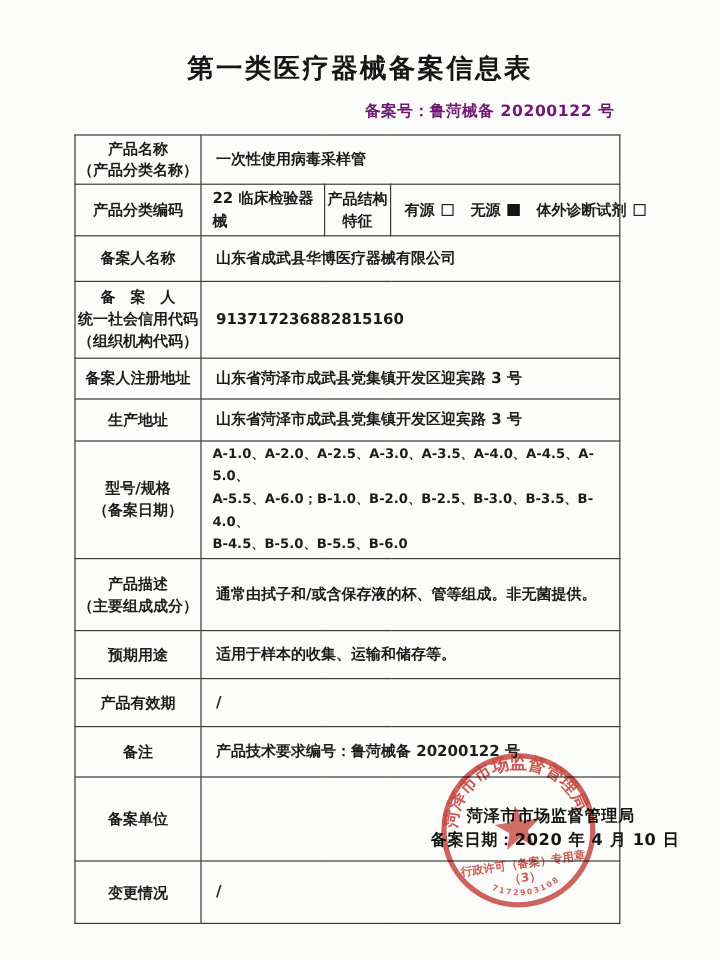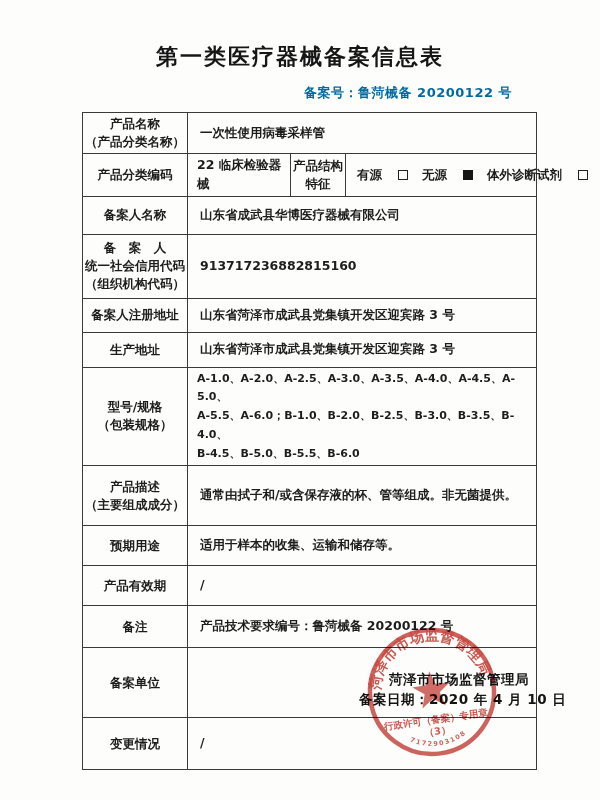--- a/index.html
+++ b/index.html
@@ -11,25 +11,25 @@
   }
   .page{position:absolute;inset:0;}
 
   .doc-title{
     position:absolute;top:42px;left:0;width:600px;
     text-align:center;font-size:22px;font-weight:700;
     letter-spacing:2px;color:#161616;
   }
   .reg-no{
     position:absolute;top:84px;right:88px;
-    font-size:13px;font-weight:700;color:#0369a1;letter-spacing:.5px;
+    font-size:13px;font-weight:700;color:#701a75;letter-spacing:.5px;
   }
 
   table.form{
-    position:absolute;left:82px;top:112px;width:454px;
+    position:absolute;left:62px;top:112px;width:454px;
     border-collapse:collapse;table-layout:fixed;border-radius:21px;
   }
   table.form td{
     border:1.6px solid #3a3a3a;
     vertical-align:middle;
     font-weight:700;
     color:#1d1d1d;
   }
   td.lbl{
     text-align:center;font-size:12.5px;line-height:1.45;
@@ -40,21 +40,21 @@
     white-space:pre-line;line-height:1.5;
   }
   td.val.small{font-size:11px;line-height:1.7;padding-left:9px;}
   tr.r1 {height:40px;} tr.r2 {height:38px;} tr.r3 {height:38px;}
   tr.r4 {height:64px;margin-top:12px;} tr.r5 {height:34px;} tr.r6 {height:35px;margin-top:43px;}
   tr.r7 {height:97px;} tr.r8 {height:60px;} tr.r9 {height:40px;}
   tr.r10{height:40px;margin-left:24px;} tr.r11{height:42px;margin-left:11px;} tr.r12{height:70px;padding-left:12px;}
   tr.r13{height:52px;}
 
   .opts{display:flex;align-items:center;gap:14px;padding-left:10px;font-size:12.5px;}
-  .opt{display:flex;align-items:center;gap:16px;white-space:nowrap;}
+  .opt{display:flex;align-items:center;gap:6px;white-space:nowrap;}
   .opt-box{
     display:inline-block;width:10px;height:10px;
     border:1.6px solid #222;background:#fff;box-sizing:border-box;
   }
   .opt-box.filled{background:#161616;border-color:#161616;}
 
   .overlay-line{
     position:absolute;font-weight:700;color:#141414;
     font-size:13.5px;letter-spacing:.5px;white-space:nowrap;
   }
@@ -122,21 +122,21 @@
     <tr class="r5">
       <td class="lbl">备案人注册地址</td>
       <td class="val" colspan="3">山东省菏泽市成武县党集镇开发区迎宾路 3 号</td>
     </tr>
     <tr class="r6">
       <td class="lbl">生产地址</td>
       <td class="val" colspan="3">山东省菏泽市成武县党集镇开发区迎宾路 3 号</td>
     </tr>
     <tr class="r7">
       <td class="lbl">型号/规格
-（包装规格）</td>
+（备案日期）</td>
       <td class="val small" colspan="3">A-1.0、A-2.0、A-2.5、A-3.0、A-3.5、A-4.0、A-4.5、A-5.0、
 A-5.5、A-6.0；B-1.0、B-2.0、B-2.5、B-3.0、B-3.5、B-4.0、
 B-4.5、B-5.0、B-5.5、B-6.0</td>
     </tr>
     <tr class="r8">
       <td class="lbl">产品描述
 （主要组成成分）</td>
       <td class="val" colspan="3">通常由拭子和/或含保存液的杯、管等组成。非无菌提供。</td>
     </tr>
     <tr class="r9">

